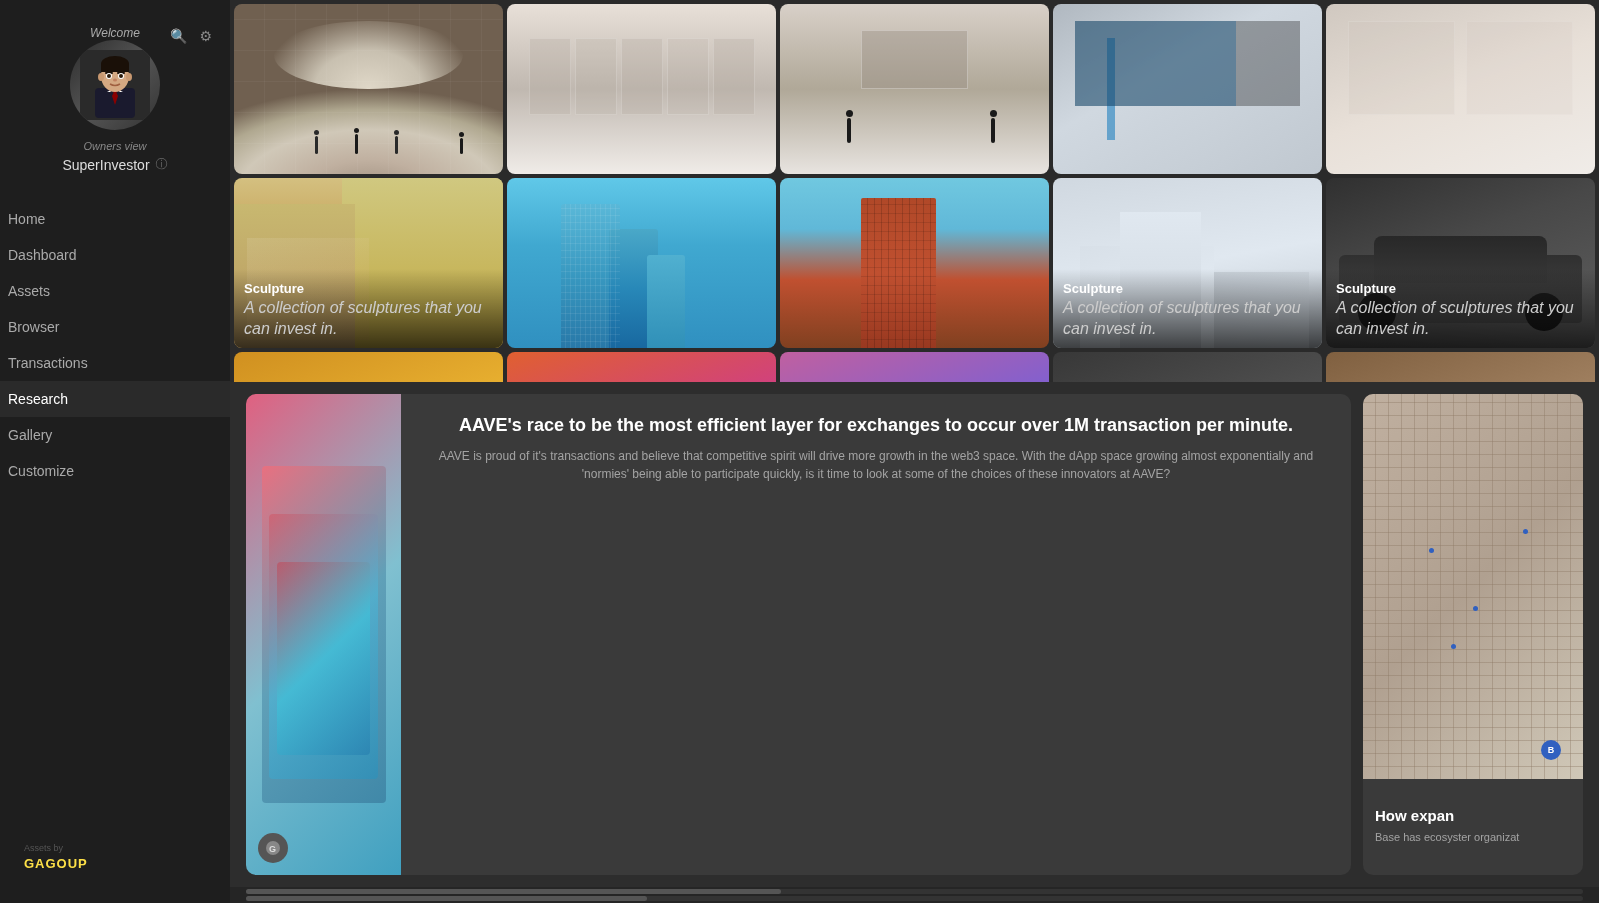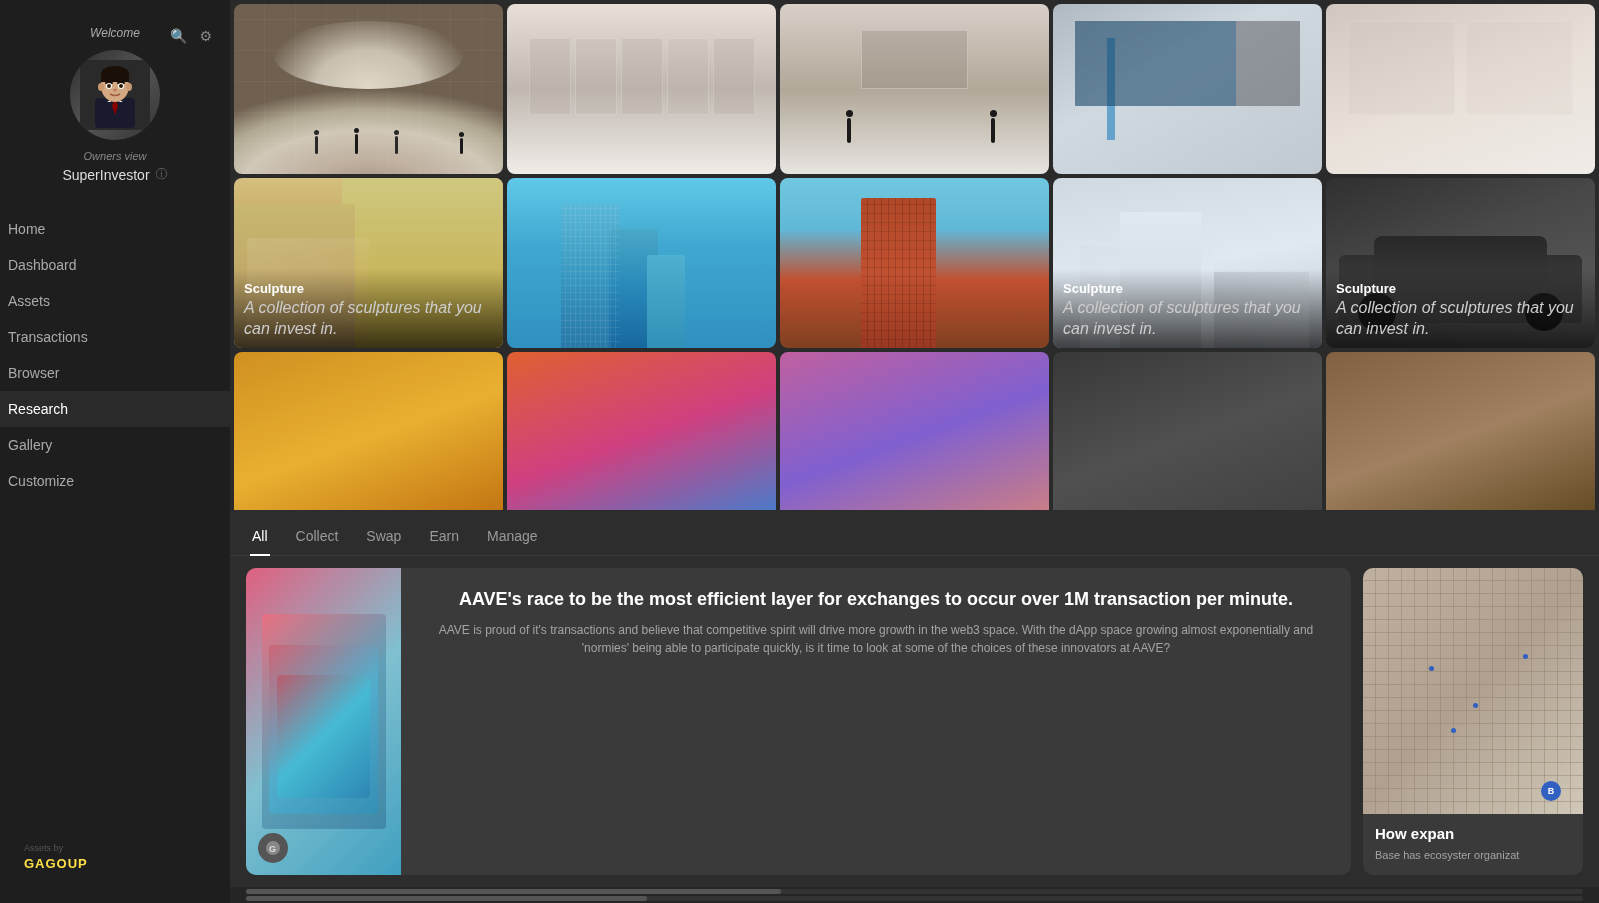--- a/index.html
+++ b/index.html
@@ -41,21 +41,20 @@
       background: none;
       border: none;
       color: #888;
       cursor: pointer;
       font-size: 14px;
       padding: 2px;
     }
     .welcome-text {
       font-size: 12px;
       color: #aaa;
-      margin-bottom: 10px;
       font-style: italic;
     }
     .avatar-wrapper {
       width: 90px;
       height: 90px;
       border-radius: 50%;
       overflow: hidden;
       background: #444;
       margin-bottom: 10px;
     }
@@ -136,21 +135,21 @@
       display: flex;
       flex-direction: column;
       overflow: hidden;
       background: #2a2a2a;
     }
 
     
     .image-grid-area {
       flex: 0 0 auto;
       overflow: hidden;
-      height: 510px;
+      height: 382px;
       position: relative;
     }
     .image-grid {
       display: grid;
       grid-template-columns: repeat(5, 1fr);
       grid-template-rows: repeat(3, 170px);
       gap: 4px;
       height: 100%;
       padding: 4px;
     }
@@ -444,22 +443,22 @@
     <div class="username-row">
       <span class="username">SuperInvestor</span>
       <span class="info-icon">ⓘ</span>
     </div>
   </div>
 
   <nav class="nav-menu">
     <a class="nav-item">Home</a>
     <a class="nav-item">Dashboard</a>
     <a class="nav-item">Assets</a>
+    <a class="nav-item">Browser</a>
     <a class="nav-item">Transactions</a>
-    <a class="nav-item">Browser</a>
     <a class="nav-item active">Research</a>
     <a class="nav-item">Gallery</a>
     <a class="nav-item">Customize</a>
   </nav>
 
   <div class="sidebar-footer">
     <div class="powered-by">Assets by</div>
     <div class="brand-logo">GAGOUP</div>
   </div>
 </aside>
@@ -574,27 +573,20 @@
       <div class="grid-cell img-golden"></div>
       <div class="grid-cell img-colorful"></div>
       <div class="grid-cell img-purple"></div>
       <div class="grid-cell img-dark-modern"></div>
       <div class="grid-cell img-brown"></div>
 
     </div>
   </div>
 
   <div class="bottom-panel">
-    <div class="tabs-row">
-      <div class="tab active">All</div>
-      <div class="tab">Collect</div>
-      <div class="tab">Swap</div>
-      <div class="tab">Earn</div>
-      <div class="tab">Manage</div>
-    </div>
 
     <div class="content-area">
 
       <div class="article-card">
         <div class="article-thumb">
 
           <div style="position:absolute;top:15%;left:10%;right:10%;height:70%;background:linear-gradient(135deg,#e87080,#60a0b8,#4088a8);border-radius:4px;"></div>
           <div style="position:absolute;top:25%;left:15%;right:15%;height:55%;background:linear-gradient(135deg,#d06070,#50b0d0,#3090b8);border-radius:4px;opacity:0.8;"></div>
           <div style="position:absolute;top:35%;left:20%;right:20%;height:40%;background:linear-gradient(135deg,#c05060,#40c0d8,#2880b0);border-radius:4px;opacity:0.7;"></div>
           <div class="article-thumb-logo">
@@ -614,21 +606,21 @@
         <div style="width:100%;height:80%;background:linear-gradient(135deg,#c0b0a0,#b0a090,#d0c8b8);position:relative;">
 
           <div style="position:absolute;inset:0;background:repeating-linear-gradient(0deg,transparent,transparent 12px,rgba(140,120,100,0.4) 12px,rgba(140,120,100,0.4) 13px),repeating-linear-gradient(90deg,transparent,transparent 12px,rgba(140,120,100,0.4) 12px,rgba(140,120,100,0.4) 13px);"></div>
 
           <div style="position:absolute;top:40%;left:30%;width:5px;height:5px;background:#3060c0;border-radius:50%;"></div>
           <div style="position:absolute;top:55%;left:50%;width:5px;height:5px;background:#3060c0;border-radius:50%;"></div>
           <div style="position:absolute;top:35%;right:25%;width:5px;height:5px;background:#3060c0;border-radius:50%;"></div>
           <div style="position:absolute;top:65%;left:40%;width:5px;height:5px;background:#3060c0;border-radius:50%;"></div>
           <div style="position:absolute;bottom:5%;right:10%;width:20px;height:20px;background:#3060c0;border-radius:50%;display:flex;align-items:center;justify-content:center;font-size:9px;color:#fff;font-weight:700;">B</div>
         </div>
-        <div style="padding:10px 12px;">
+        <div style="padding:27px 12px;">
           <div class="article-title" style="font-size:15px;">How expan</div>
           <div class="article-body" style="font-size:11px;margin-top:4px;">Base has ecosyster organizat</div>
         </div>
       </div>
 
     </div>
 
     <div class="scroll-area">
       <div class="scrollbar-track">
         <div class="scrollbar-thumb"></div>

